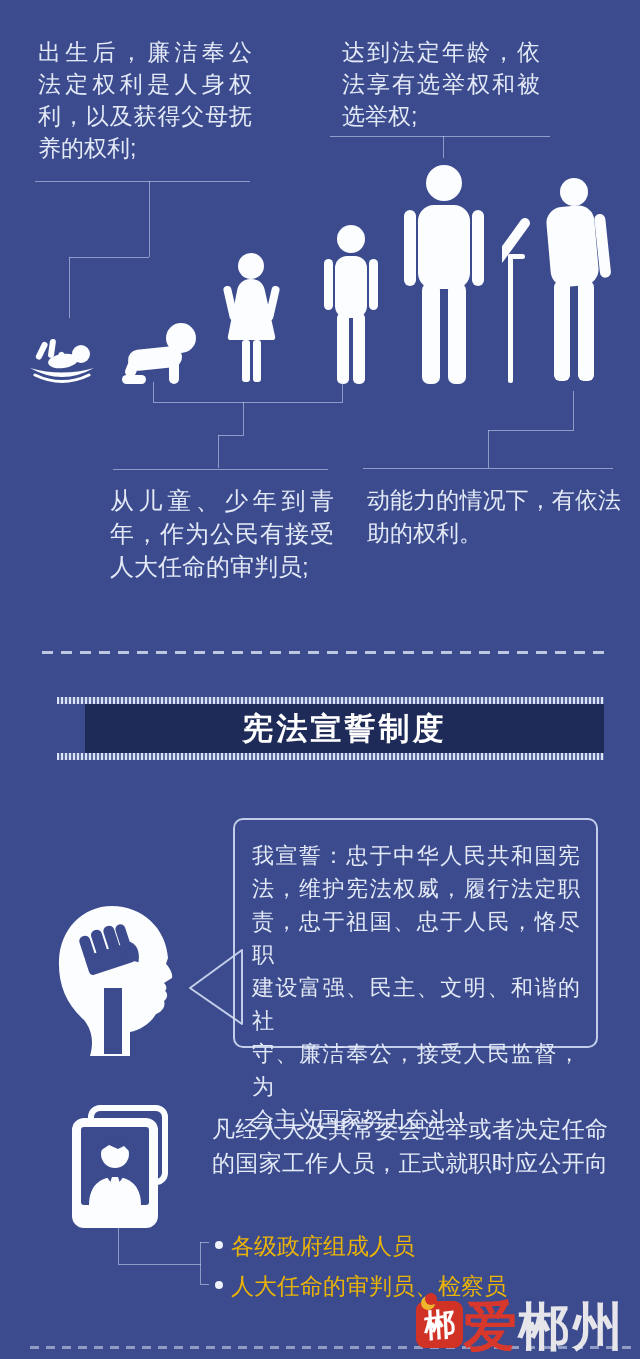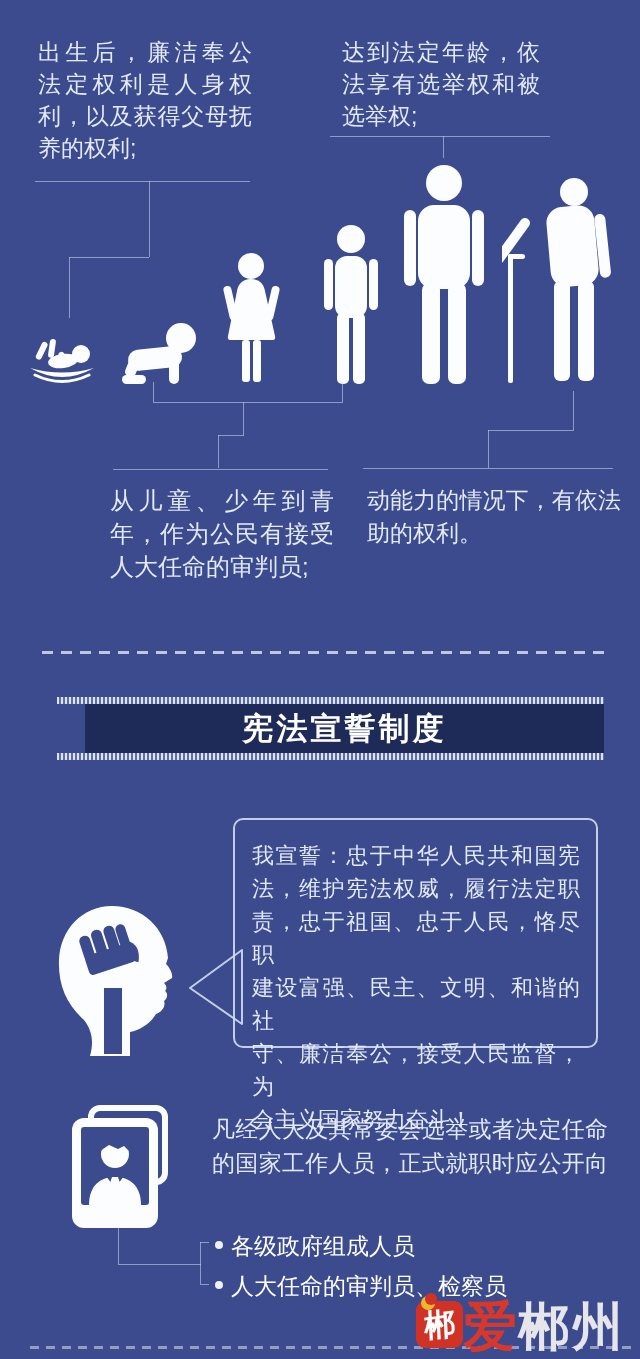--- a/index.html
+++ b/index.html
@@ -21,21 +21,21 @@
   .dashrule.faint{background:repeating-linear-gradient(90deg,rgba(215,223,240,0.55) 0 9px,transparent 9px 16px);height:3px;}
   
   .banner{left:57px;top:697px;width:547px;}
   .banner .hatch{height:7px;background:repeating-linear-gradient(90deg,#dce3f2 0 2px,rgba(220,228,244,0.22) 2px 4px);}
   .banner .body{height:49px;background:#1e2b58;display:flex;align-items:center;justify-content:center;margin-left:28px;}
   .banner .body span{color:#ffffff;font-size:31px;font-weight:bold;letter-spacing:3px;}
   
   .bubble{left:233px;top:818px;width:365px;height:230px;border:2px solid rgba(210,221,243,0.9);border-radius:10px;box-sizing:border-box;padding:19px 16px 0 17px;font-size:22px;line-height:33px;color:#e3e9f6;}
   
   .appt{left:212px;top:1112px;width:396px;font-size:23px;line-height:34px;}
-  .bullet-row{color:#ffffff;font-size:23px;white-space:nowrap;}
+  .bullet-row{color:#eab308;font-size:23px;white-space:nowrap;}
   .dot{width:8px;height:8px;border-radius:50%;background:#eef2fa;}
   
   .backcard{left:88px;top:1105px;width:80px;height:80px;border:6px solid #fcfdff;border-radius:12px;box-sizing:border-box;}
   .frontcard{left:72px;top:1118px;width:86px;height:110px;background:#fcfdff;border-radius:12px;}
   .photo{left:9px;top:9px;width:68px;height:78px;background:#3b4b8e;position:absolute;border-radius:3px;}
   
   .wm-square{left:416px;top:1301px;width:47px;height:47px;background:#d03226;border-radius:9px;display:flex;align-items:center;justify-content:center;}
   .wm-square span{color:#ffffff;font-size:31px;font-weight:bold;transform:rotate(-7deg) skewX(-4deg);display:block;}
   .moon{position:absolute;left:5px;top:-5px;width:14px;height:14px;border-radius:50%;background:#eeb62c;}
   .moon::after{content:"";position:absolute;left:4px;top:-3px;width:12px;height:12px;border-radius:50%;background:#d03226;}

